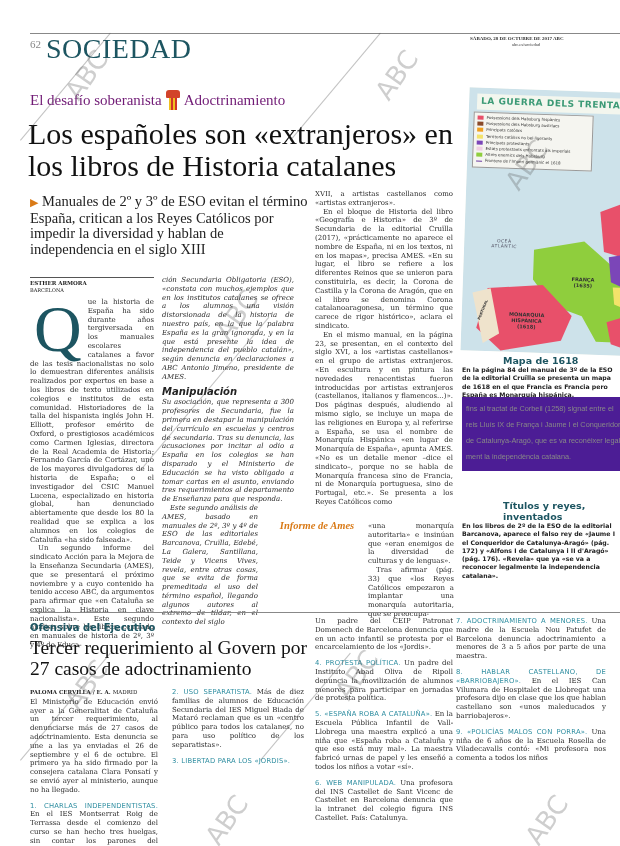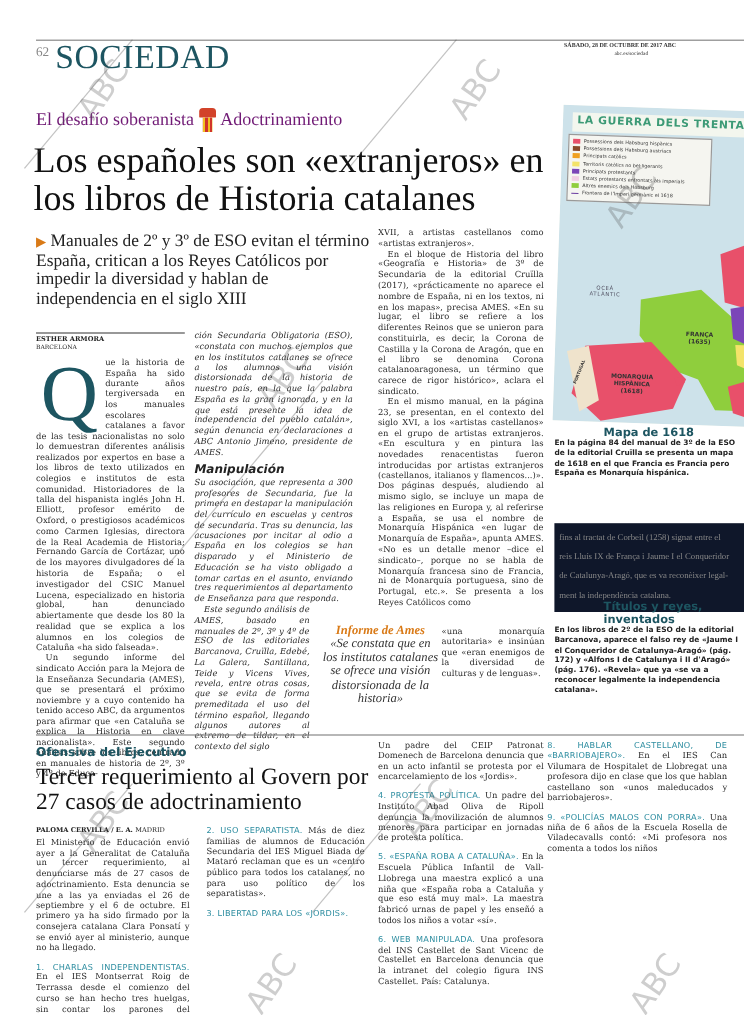--- a/index.html
+++ b/index.html
@@ -47,21 +47,21 @@
   .map .legend { position: absolute; left: 5px; top: 24px; width: 120px; background: #f5f5f0; border: 1px solid #999; padding: 2px 3px; font-size: 4px; line-height: 6.2px; color: #333; font-family: "DejaVu Sans", sans-serif; }
   .map .legend .sw { display: inline-block; width: 6px; height: 4px; margin-right: 3px; vertical-align: middle; }
   .map .shape { position: absolute; }
   .map .label { position: absolute; font-family: "DejaVu Sans", sans-serif; font-size: 5px; font-weight: bold; color: #333; text-align: center; }
   .map .ocean { position: absolute; font-family: "DejaVu Sans", sans-serif; font-size: 4.5px; color: #556; letter-spacing: 0.5px; }
 
   .captionbox { position: absolute; left: 462px; top: 355px; width: 158px; font-family: "DejaVu Sans", sans-serif; }
   .cap-title { font-size: 9.5px; font-weight: bold; color: #1d5561; padding-left: 41px; }
   .cap-body { font-size: 6.2px; line-height: 8.3px; font-weight: bold; color: #222; }
 
-  .textshot { position: absolute; left: 462px; top: 436px; width: 158px; height: 74px; background: #0f172a; padding: 4px 4px; font-family: Liberation Serif, serif; font-size: 7.3px; line-height: 16px; color: #888; overflow: hidden; white-space: nowrap; }
+  .textshot { position: absolute; left: 462px; top: 397px; width: 158px; height: 74px; background: #4c1d95; padding: 4px 4px; font-family: Liberation Sans, sans-serif; font-size: 7.3px; line-height: 16px; color: #888; overflow: hidden; white-space: nowrap; }
 
   .captionbox2 { position: absolute; left: 462px; top: 500px; width: 158px; font-family: "DejaVu Sans", sans-serif; }
 
   .divider { position: absolute; left: 30px; right: 0; top: 612px; border-top: 1.5px solid #888; }
   .kicker2 { position: absolute; left: 30px; top: 622px; font-family: "DejaVu Sans", sans-serif; font-size: 10px; font-weight: bold; color: #1d5561; }
   .headline2 { position: absolute; left: 30px; top: 637px; width: 280px; font-family: "Liberation Serif", serif; font-size: 19.5px; line-height: 21px; color: #111; }
   .byline2 { font-size: 5.5px; font-weight: bold; color: #222; margin-bottom: 1px; }
   .byline2 .loc { font-weight: normal; }
   .b1 { left: 30px; top: 688px; width: 128px; }
   .b2 { left: 172px; top: 688px; width: 132px; }
@@ -119,24 +119,24 @@
 </div>
 
 <div class="col c3">
   <p class="noindent">XVII, a artistas castellanos como «artistas extranjeros».</p>
   <p>En el bloque de Historia del libro «Geografía e Historia» de 3º de Secundaria de la editorial Cruïlla (2017), «prácticamente no aparece el nombre de España, ni en los textos, ni en los mapas», precisa AMES. «En su lugar, el libro se refiere a los diferentes Reinos que se unieron para constituirla, es decir, la Corona de Castilla y la Corona de Aragón, que en el libro se denomina Corona catalanoaragonesa, un término que carece de rigor histórico», aclara el sindicato.</p>
   <p>En el mismo manual, en la página 23, se presentan, en el contexto del siglo XVI, a los «artistas castellanos» en el grupo de artistas extranjeros. «En escultura y en pintura las novedades renacentistas fueron introducidas por artistas extranjeros (castellanos, italianos y flamencos...)». Dos páginas después, aludiendo al mismo siglo, se incluye un mapa de las religiones en Europa y, al referirse a España, se usa el nombre de Monarquía Hispánica «en lugar de Monarquía de España», apunta AMES. «No es un detalle menor –dice el sindicato–, porque no se habla de Monarquía francesa sino de Francia, ni de Monarquía portuguesa, sino de Portugal, etc.». Se presenta a los Reyes Católicos como</p>
 </div>
 
 <div class="pullquote">
   <div class="t">Informe de Ames</div>
-  <div class="q">«Se constata que en los institutos catalanes se ofrece una visión distorsionada de la historia»</div>
 </div>
 <div class="col c3b">
   <p class="noindent">«una monarquía autoritaria» e insinúan que «eran enemigos de la diversidad de culturas y de lenguas».</p>
+  <p>Tras afirmar (pág. 33) que «los Reyes Católicos empezaron a implantar una monarquía autoritaria, que se preocupa-</p>
 </div>
 
 <div class="map">
   <div class="sea"></div>
   <svg class="shape" style="left:0;top:0" width="160" height="263">
     <path d="M70 160 L120 150 L150 175 L160 200 L160 250 L135 250 L120 225 L90 215 L70 190 Z" fill="#8fce3d"></path>
     <path d="M25 200 L80 195 L110 225 L100 250 L40 262 L15 240 Z" fill="#e8506a"></path>
     <path d="M10 205 L28 200 L38 245 L22 255 Z" fill="#efe3cc"></path>
     <path d="M135 120 L160 110 L160 165 L140 160 Z" fill="#e8506a"></path>
     <path d="M145 165 L160 162 L160 195 L148 190 Z" fill="#7b46b8"></path>
@@ -197,20 +197,21 @@
 </div>
 
 <div class="col bcol b3">
   <p>Un padre del CEIP Patronat Domenech de Barcelona denuncia que en un acto infantil se protesta por el encarcelamiento de los «Jordis».</p>
   <p><span class="lead">4. PROTESTA POLÍTICA.</span> <span>Un padre del Instituto Abad Oliva de Ripoll denuncia la movilización de alumnos menores para participar en jornadas de protesta política.</span></p>
   <p><span class="lead">5. «ESPAÑA ROBA A CATALUÑA».</span> <span>En la Escuela Pública Infantil de Vall-Llobrega una maestra explicó a una niña que «España roba a Cataluña y que eso está muy mal». La maestra fabricó urnas de papel y les enseñó a todos los niños a votar «sí».</span></p>
   <p><span class="lead">6. WEB MANIPULADA.</span> <span>Una profesora del INS Castellet de Sant Vicenc de Castellet en Barcelona denuncia que la intranet del colegio figura INS Castellet. País: Catalunya.</span></p>
 </div>
 
 <div class="col bcol b4">
+  <p><span class="lead">7. ADOCTRINAMIENTO A MENORES.</span> <span>Una madre de la Escuela Nou Patufet de Barcelona denuncia adoctrinamiento a menores de 3 a 5 años por parte de una maestra.</span></p>
   <p><span class="lead">8. HABLAR CASTELLANO, DE «BARRIOBAJERO».</span> <span>En el IES Can Vilumara de Hospitalet de Llobregat una profesora dijo en clase que los que hablan castellano son «unos maleducados y barriobajeros».</span></p>
   <p><span class="lead">9. «POLICÍAS MALOS CON PORRA».</span> <span>Una niña de 6 años de la Escuela Rosella de Viladecavalls contó: «Mi profesora nos comenta a todos los niños</span></p>
 </div>
 
 <div class="wm" style="left:60px;top:60px">ABC</div>
 <div class="wm" style="left:370px;top:60px">ABC</div>
 <div class="wm" style="left:500px;top:150px">ABC</div>
 <div class="wm" style="left:210px;top:300px">ABC</div>
 <div class="wm" style="left:60px;top:670px">ABC</div>
 <div class="wm" style="left:330px;top:660px">ABC</div>

